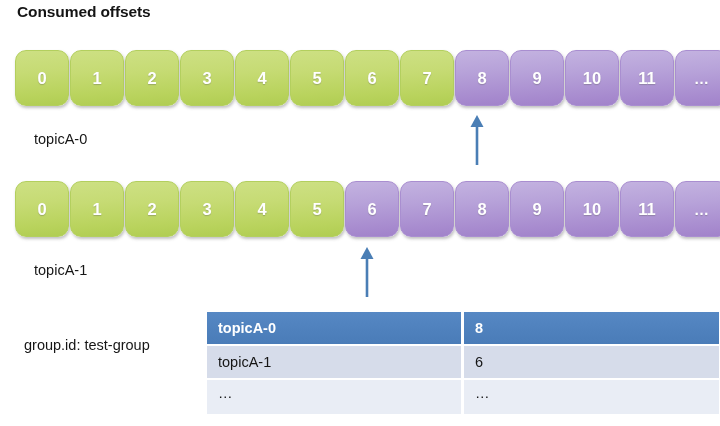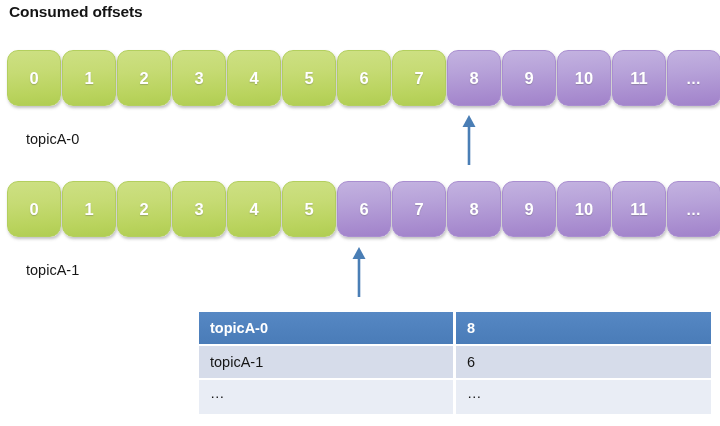--- a/index.html
+++ b/index.html
@@ -11,21 +11,21 @@
     width: 720px;
     height: 426px;
     position: relative;
     overflow: hidden;
     font-family: "Liberation Sans", sans-serif;
     color: #1a1a1a;
   }
 
   #canvas {
     position: absolute;
-    left: 0; top: 0;
+    left: 8px; top: 0;
     width: 636px;
     height: 426px;
     text-decoration: underline;
   }
 
   .title {
     position: absolute;
     left: 9px;
     top: 3px;
     font-size: 15.5px;
@@ -179,20 +179,21 @@
       </div>
     </div>
 
   <div class="partition-label" style="left:26px; top:262px;">topicA-1</div>
 
   <svg class="arrow" style="left:348px; top:246px; height:52px;" viewBox="0 0 22 52">
     <line x1="11" y1="51" x2="11" y2="11" stroke="#4a7eb5" stroke-width="2.6"></line>
     <path d="M11 1 L17.5 13 L4.5 13 Z" fill="#4a7eb5"></path>
   </svg>
 
+  <div class="partition-label" style="left:16px; top:337px;">group.id: test-group</div>
 
   <table class="offset-table">
     <colgroup>
         <col class="c1">
         <col class="c2">
       </colgroup>
     <tbody id="table-body">
         <tr class="header">
           <td>topicA-0</td>
           <td>8</td>

